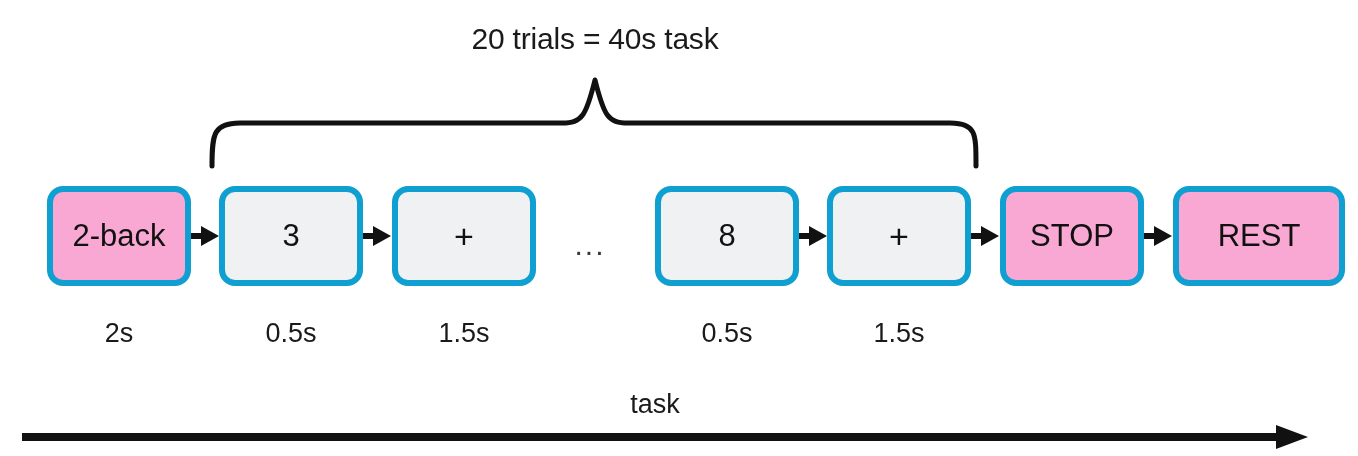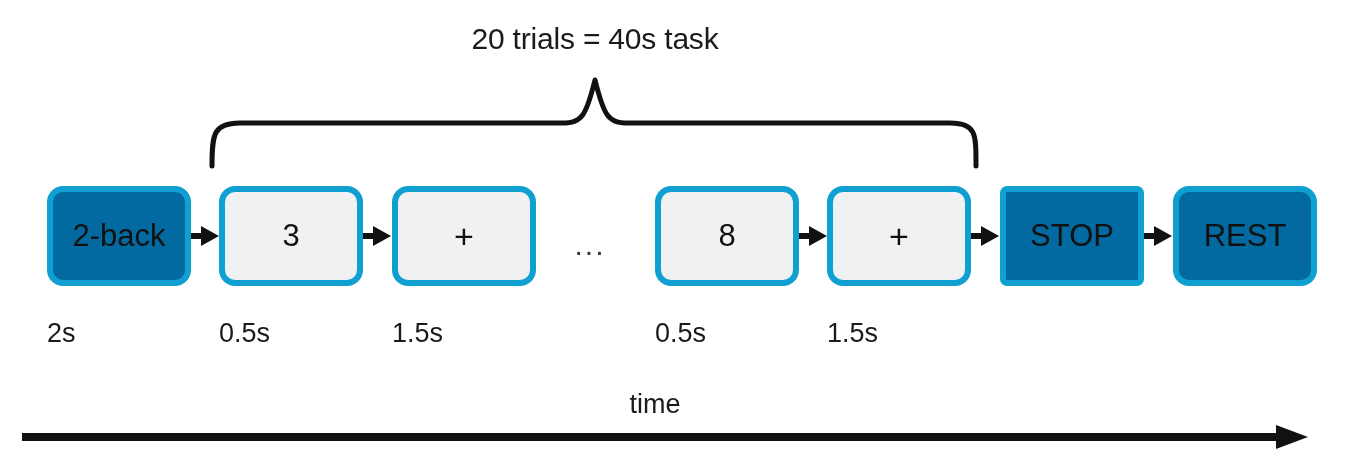--- a/index.html
+++ b/index.html
@@ -54,21 +54,21 @@
     box-sizing: border-box;
     border: 6px solid #0f9fd0;
     border-radius: 16px;
     display: flex;
     align-items: center;
     justify-content: center;
     font-size: 31px;
     color: #111111;
     line-height: 1;
   }
-  .stage.fill-dark { background: #0369a1; justify-content: center; }
+  .stage.fill-dark { background: #f9a8d4; justify-content: center; }
   .stage.fill-light { background: #eff1f3; }
   .stage .glyph { display: block; transform: translateY(-1px); }
   .stage .glyph.plus { font-size: 34px; transform: translateY(0px); }
 
   
   .arrow {
     position: absolute;
     top: 37px;
     width: 30px;
     height: 26px;
@@ -91,21 +91,21 @@
   .durations {
     position: absolute;
     left: 0;
     top: 318px;
     width: 1358px;
     height: 40px;
   }
   .duration {
     position: absolute;
     top: 0;
-    text-align: left;
+    text-align: center;
     font-size: 27px;
     color: #1a1a1a;
     white-space: nowrap;
   }
 
   
   .time-label {
     position: absolute;
     left: 0;
     top: 389px;
@@ -170,41 +170,41 @@
     </svg>
 
     <div class="stage fill-light" style="left:827px;width:144px;">
       <span class="glyph plus">+</span>
     </div>
 
     <svg class="arrow" style="left:971px;" viewBox="0 0 30 26">
       <path d="M 0 10 L 10 10 L 10 3 L 28 13 L 10 23 L 10 16 L 0 16 Z" fill="#111111"></path>
     </svg>
 
-    <div class="stage fill-dark" style="left:1000px;width:144px;border-radius:7px;">
+    <div class="stage fill-dark" style="left:1000px;width:144px;">
       <span class="glyph">STOP</span>
     </div>
 
     <svg class="arrow" style="left:1144px;" viewBox="0 0 30 26">
       <path d="M 0 10 L 10 10 L 10 3 L 28 13 L 10 23 L 10 16 L 0 16 Z" fill="#111111"></path>
     </svg>
 
-    <div class="stage fill-dark" style="left:1173px;width:144px;">
+    <div class="stage fill-dark" style="left:1173px;width:172px;">
       <span class="glyph">REST</span>
     </div>
 
   </div>
 
   <div class="durations">
     <div class="duration" style="left:47px;width:144px;">2s</div>
     <div class="duration" style="left:219px;width:144px;">0.5s</div>
     <div class="duration" style="left:392px;width:144px;">1.5s</div>
     <div class="duration" style="left:655px;width:144px;">0.5s</div>
     <div class="duration" style="left:827px;width:144px;">1.5s</div>
   </div>
 
-  <div class="time-label">time</div>
+  <div class="time-label">task</div>
 
   <svg class="time-axis" width="1290" height="26" viewBox="0 0 1290 26">
     <path d="M 0 9 L 1254 9 L 1254 1 L 1286 13 L 1254 25 L 1254 17 L 0 17 Z" fill="#111111"></path>
   </svg>
 
 </div>
 
 </body></html>

